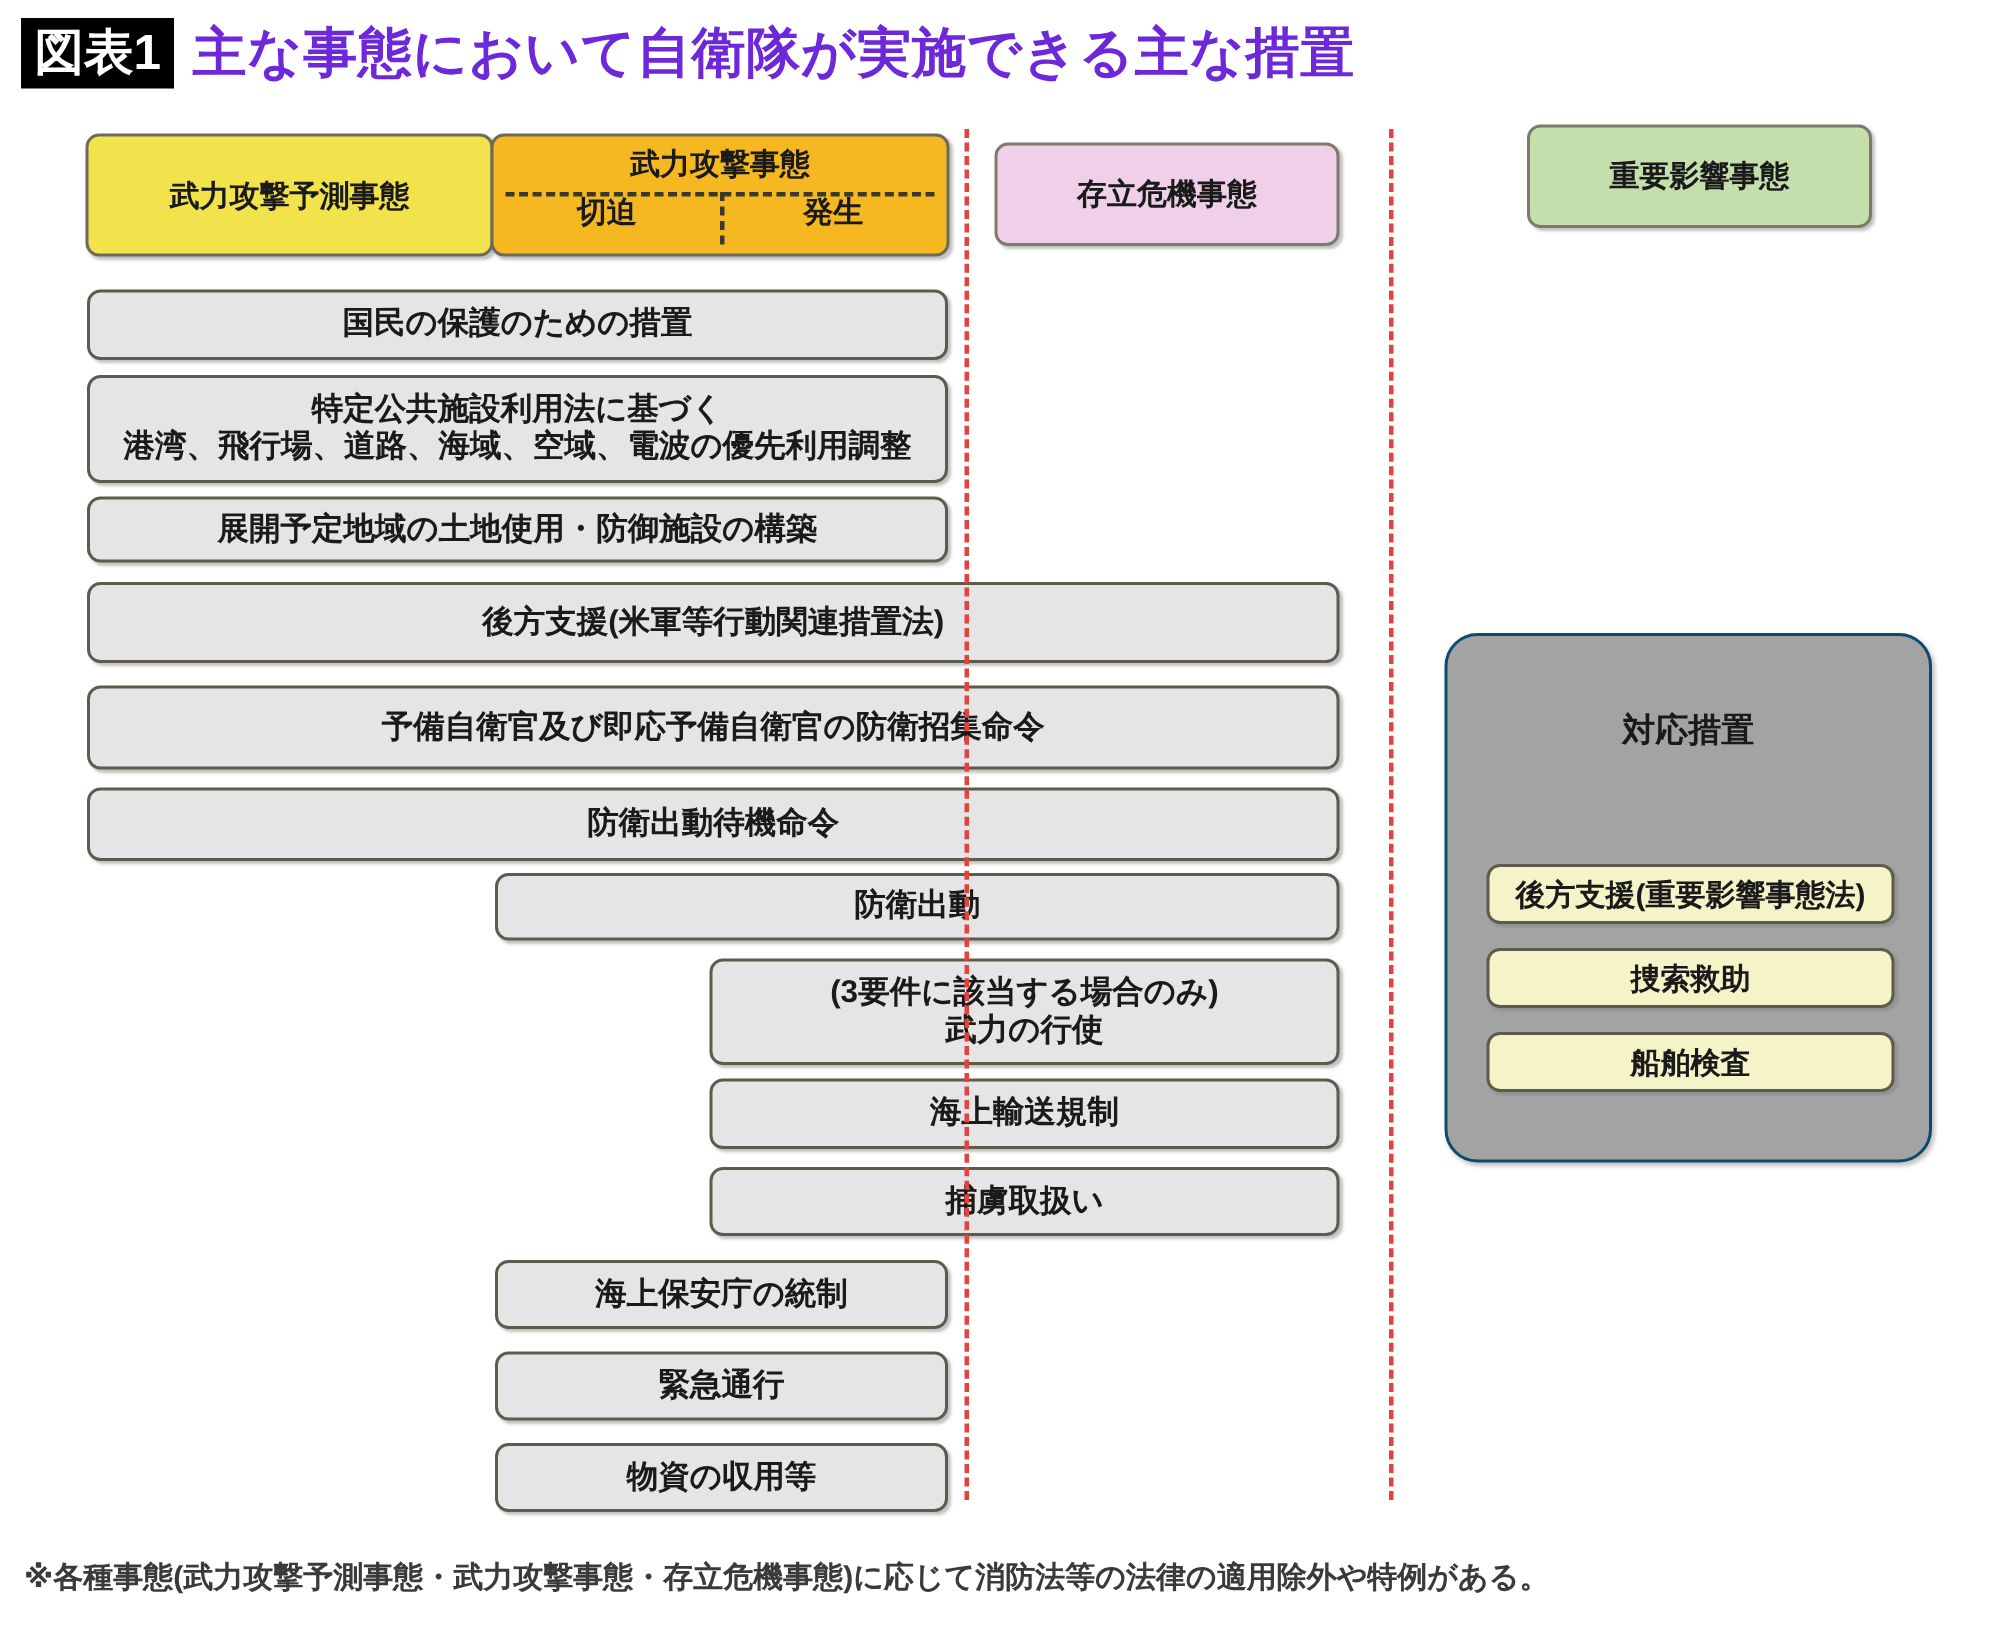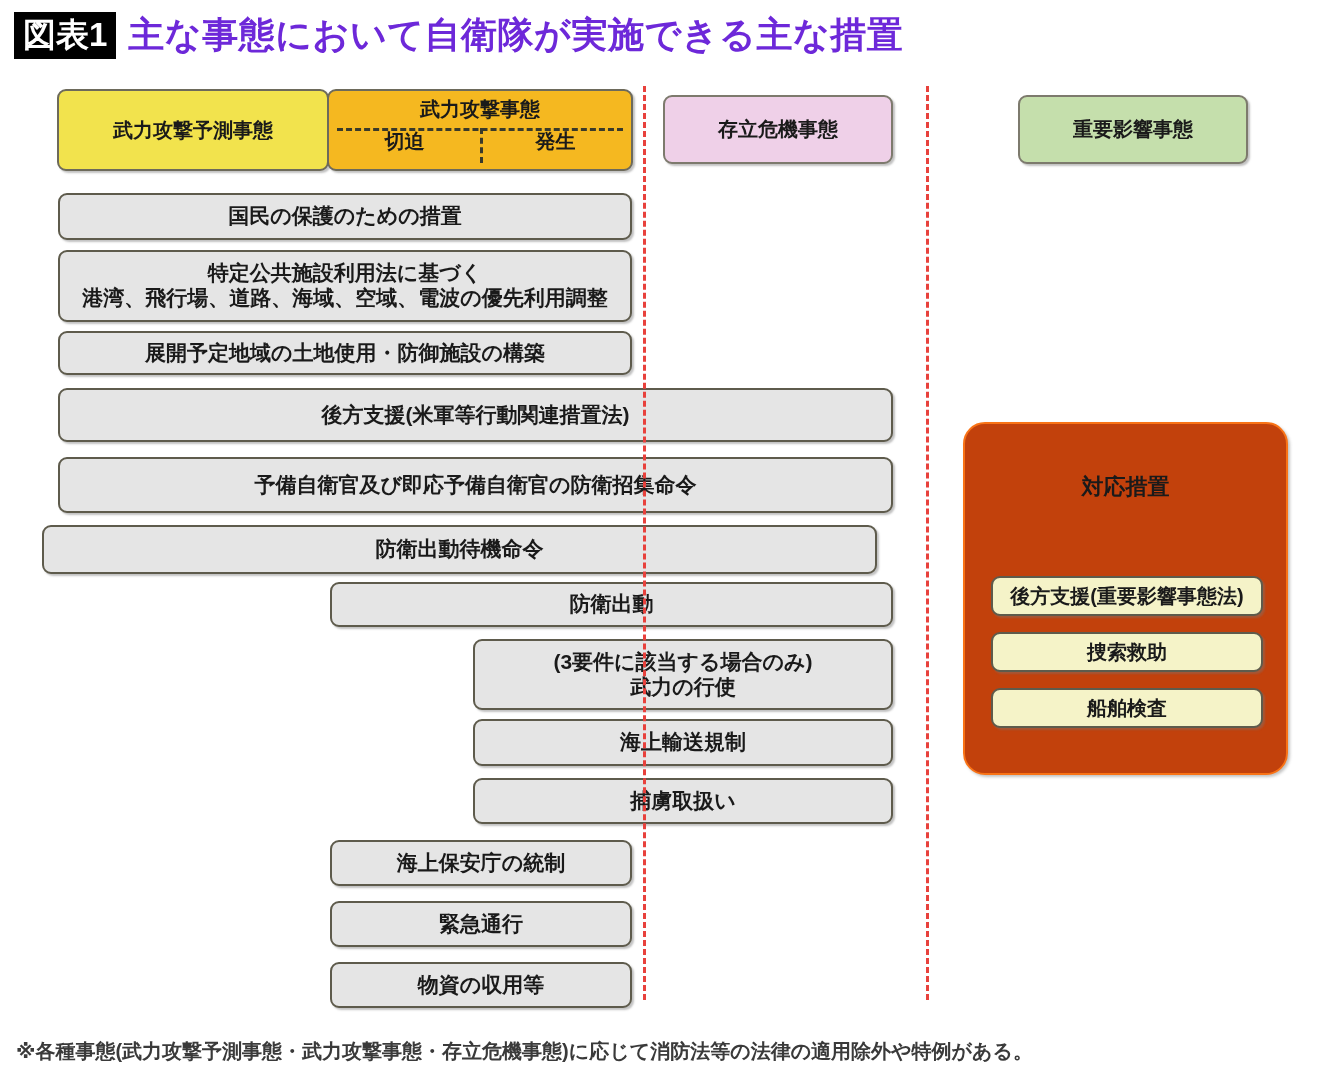--- a/index.html
+++ b/index.html
@@ -113,22 +113,22 @@
     font-size: 21px;
     line-height: 1.18;
     border-color: #5e5b4c;
   }
   .row-box .lbl { padding: 0 10px; white-space: pre-line; }
 
   
   #green-panel {
     position: absolute;
     box-sizing: border-box;
-    background: #c2410c;
-    border: 2px solid #f97316;
+    background: #a3a3a3;
+    border: 2px solid #0c4a6e;
     border-radius: 22px;
     box-shadow: 2px 2px 3px rgba(120,120,120,0.45);
     z-index: 2;
   }
   #green-panel-title {
     position: absolute;
     left: 0; right: 0; top: 48px;
     text-align: center;
     font-size: 22px;
     font-weight: bold;
@@ -186,21 +186,21 @@
       <div class="ob-cell">
         <span>発生</span>
       </div>
     </div>
   </div>
 
   <div class="box hdr hdr-pink" style="left:663px; top:95px; width:230px; height:69px;">
     <span>存立危機事態</span>
   </div>
 
-  <div class="box hdr hdr-green" style="left:1018px; top:95px; width:230px; height:69px;">
+  <div class="box hdr hdr-green" style="left:1018px; top:83px; width:230px; height:69px;">
     <span>重要影響事態</span>
   </div>
 
   <div class="box row-box" style="left:58px; top:193px; width:574px; height:47px;">
     <span class="lbl">国民の保護のための措置</span>
   </div>
 
   <div class="box row-box" style="left:58px; top:250px; width:574px; height:72px;">
     <span class="lbl">特定公共施設利用法に基づく
 港湾、飛行場、道路、海域、空域、電波の優先利用調整</span>
@@ -211,21 +211,21 @@
   </div>
 
   <div class="box row-box" style="left:58px; top:388px; width:835px; height:54px;">
     <span class="lbl">後方支援(米軍等行動関連措置法)</span>
   </div>
 
   <div class="box row-box" style="left:58px; top:457px; width:835px; height:56px;">
     <span class="lbl">予備自衛官及び即応予備自衛官の防衛招集命令</span>
   </div>
 
-  <div class="box row-box" style="left:42px; top:525px; width:835px; height:49px;">
+  <div class="box row-box" style="left:58px; top:525px; width:835px; height:49px;">
     <span class="lbl">防衛出動待機命令</span>
   </div>
 
   <div class="box row-box" style="left:330px; top:582px; width:563px; height:45px;">
     <span class="lbl">防衛出動</span>
   </div>
 
   <div class="box row-box" style="left:473px; top:639px; width:420px; height:71px;">
     <span class="lbl">(3要件に該当する場合のみ)
 武力の行使</span>

